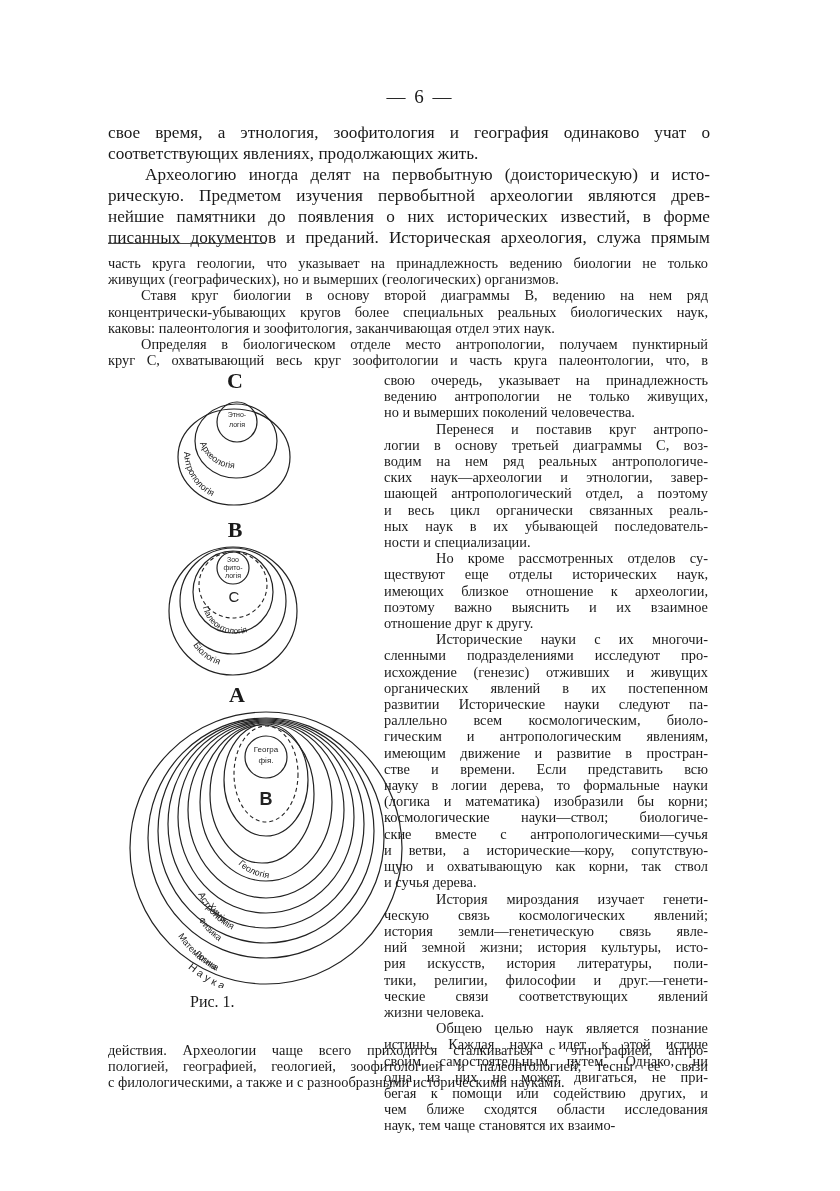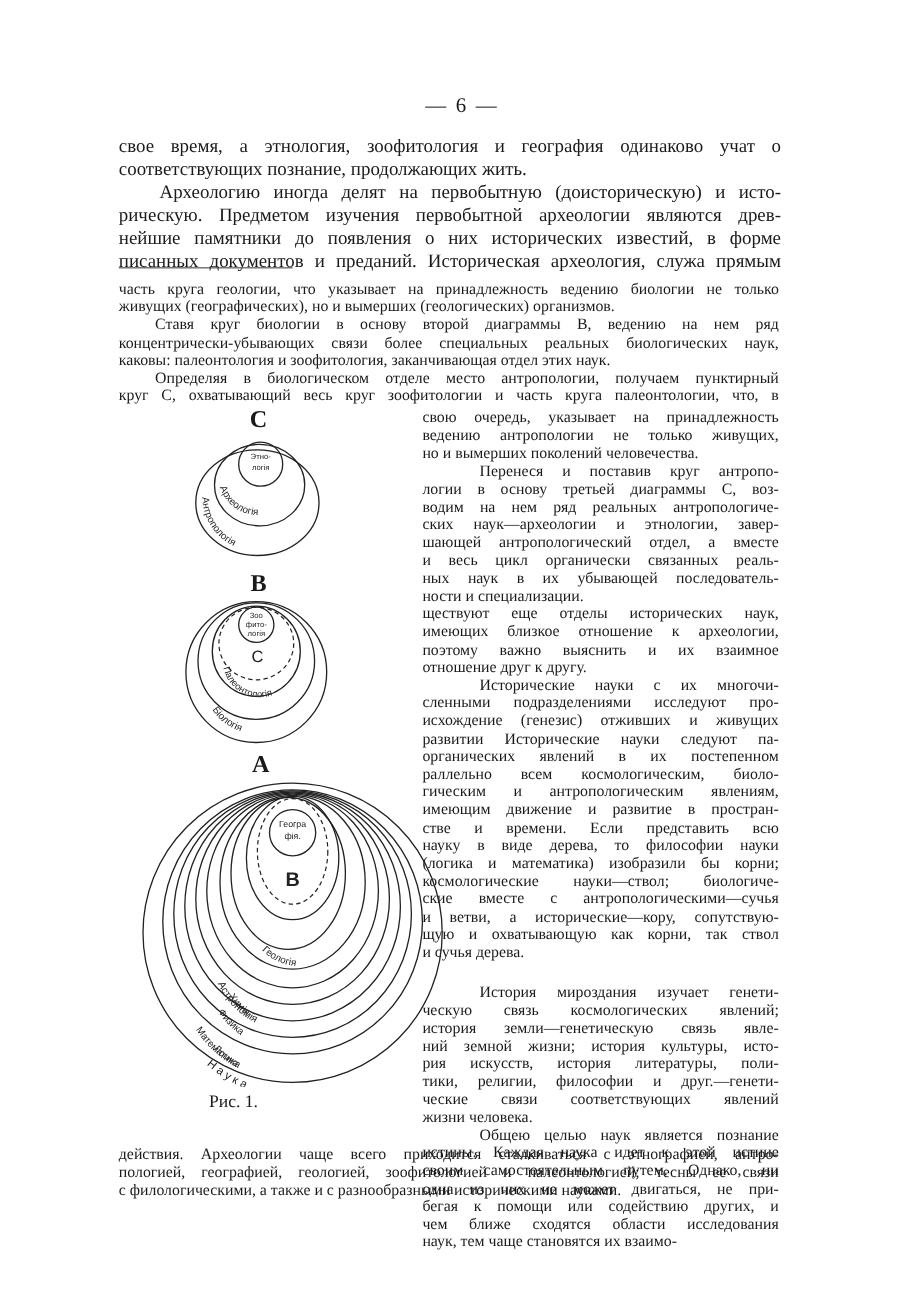--- a/index.html
+++ b/index.html
@@ -18,72 +18,73 @@
   .caption { position: absolute; left: 190px; top: 993px; font-size: 16px; }
   svg text { font-family: "Liberation Sans", "DejaVu Sans", sans-serif; fill: #222; }
 </style>
 </head>
 <body>
 
 <div class="page-num">— 6 —</div>
 
 <div class="block big" style="left:108px; top:122px; width:602px;">
   <span class="line justify">свое время, а этнология, зоофитология и география одинаково учат о</span>
-  <span class="line">соответствующих познание, продолжающих жить.</span>
+  <span class="line">соответствующих явлениях, продолжающих жить.</span>
   <span class="line justify" style="padding-left:37px">Археологию иногда делят на первобытную (доисторическую) и исто-</span>
   <span class="line justify">рическую. Предметом изучения первобытной археологии являются древ-</span>
   <span class="line justify">нейшие памятники до появления о них исторических известий, в форме</span>
   <span class="line justify">писанных документов и преданий. Историческая археология, служа прямым</span>
 </div>
 
 <div class="rule"></div>
 
 <div class="block small" style="left:108px; top:255px; width:600px;">
   <span class="line justify">часть круга геологии, что указывает на принадлежность ведению биологии не только</span>
   <span class="line" style="padding-left:0">живущих (географических), но и вымерших (геологических) организмов.</span>
   <span class="line justify" style="padding-left:33px">Ставя круг биологии в основу второй диаграммы В, ведению на нем ряд</span>
-  <span class="line justify">концентрически-убывающих связи более специальных реальных биологических наук,</span>
+  <span class="line justify">концентрически-убывающих кругов более специальных реальных биологических наук,</span>
   <span class="line">каковы: палеонтология и зоофитология, заканчивающая отдел этих наук.</span>
   <span class="line justify" style="padding-left:33px">Определяя в биологическом отделе место антропологии, получаем пунктирный</span>
   <span class="line justify">круг С, охватывающий весь круг зоофитологии и часть круга палеонтологии, что, в</span>
 </div>
 
 <div class="block small" id="right-col" style="left:384px; top:372px; width:324px;">
     <span class="line justify">свою очередь, указывает на принадлежность</span>
     <span class="line justify">ведению антропологии не только живущих,</span>
     <span class="line">но и вымерших поколений человечества.</span>
     <span class="line justify" style="padding-left: 52px;">Перенеся и поставив круг антропо-</span>
     <span class="line justify">логии в основу третьей диаграммы С, воз-</span>
     <span class="line justify">водим на нем ряд реальных антропологиче-</span>
     <span class="line justify">ских наук—археологии и этнологии, завер-</span>
-    <span class="line justify">шающей антропологический отдел, а вместе</span>
+    <span class="line justify">шающей антропологический отдел, а поэтому</span>
     <span class="line justify">и весь цикл органически связанных реаль-</span>
     <span class="line justify">ных наук в их убывающей последователь-</span>
     <span class="line">ности и специализации.</span>
+    <span class="line justify" style="padding-left: 52px;">Но кроме рассмотренных отделов су-</span>
     <span class="line justify">ществуют еще отделы исторических наук,</span>
     <span class="line justify">имеющих близкое отношение к археологии,</span>
     <span class="line justify">поэтому важно выяснить и их взаимное</span>
     <span class="line">отношение друг к другу.</span>
     <span class="line justify" style="padding-left: 52px;">Исторические науки с их многочи-</span>
     <span class="line justify">сленными подразделениями исследуют про-</span>
     <span class="line justify">исхождение (генезис) отживших и живущих</span>
+    <span class="line justify">органических явлений в их постепенном</span>
     <span class="line justify">развитии Исторические науки следуют па-</span>
-    <span class="line justify">органических явлений в их постепенном</span>
     <span class="line justify">раллельно всем космологическим, биоло-</span>
     <span class="line justify">гическим и антропологическим явлениям,</span>
     <span class="line justify">имеющим движение и развитие в простран-</span>
     <span class="line justify">стве и времени. Если представить всю</span>
-    <span class="line justify">науку в виде дерева, то философии науки</span>
+    <span class="line justify">науку в логии дерева, то формальные науки</span>
     <span class="line justify">(логика и математика) изобразили бы корни;</span>
     <span class="line justify">космологические науки—ствол; биологиче-</span>
     <span class="line justify">ские вместе с антропологическими—сучья</span>
     <span class="line justify">и ветви, а исторические—кору, сопутствую-</span>
     <span class="line justify">щую и охватывающую как корни, так ствол</span>
     <span class="line">и сучья дерева.</span>
-    <span class="line justify" style="padding-left: 52px; margin-top: 20px;">История мироздания изучает генети-</span>
+    <span class="line justify" style="padding-left: 52px;">История мироздания изучает генети-</span>
     <span class="line justify">ческую связь космологических явлений;</span>
     <span class="line justify">история земли—генетическую связь явле-</span>
     <span class="line justify">ний земной жизни; история культуры, исто-</span>
     <span class="line justify">рия искусств, история литературы, поли-</span>
     <span class="line justify">тики, религии, философии и друг.—генети-</span>
     <span class="line justify">ческие связи соответствующих явлений</span>
     <span class="line">жизни человека.</span>
     <span class="line justify" style="padding-left: 52px;">Общею целью наук является познание</span>
     <span class="line justify">истины. Каждая наука идет к этой истине</span>
     <span class="line justify">своим самостоятельным путем. Однако, ни</span>

